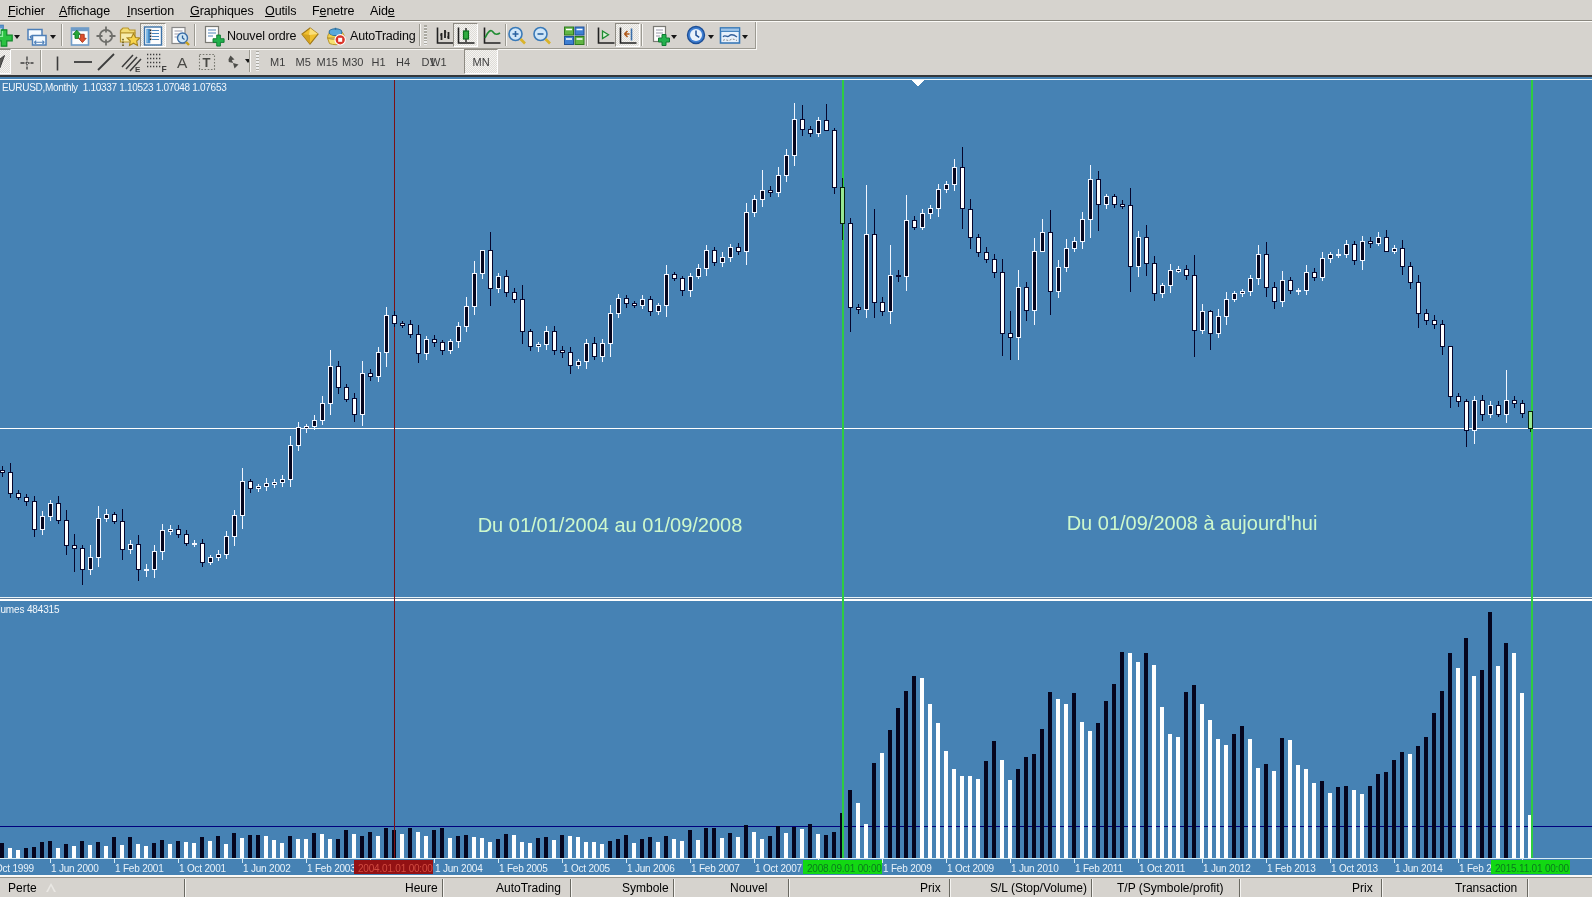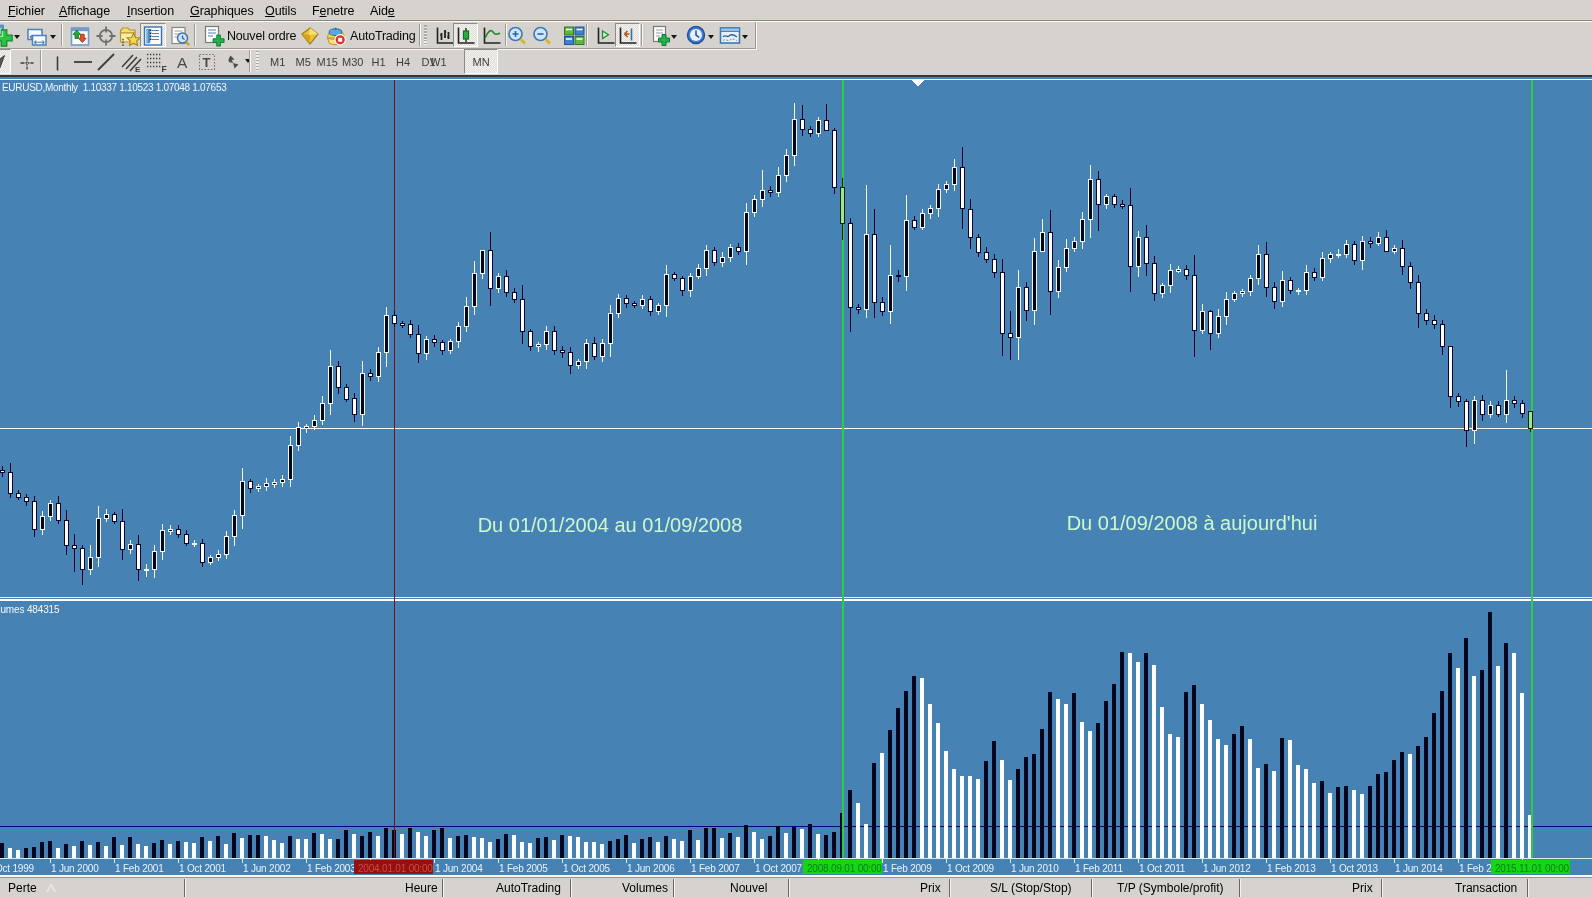--- a/index.html
+++ b/index.html
@@ -887,27 +887,27 @@
 <div id="status">
  <div class="topline"></div>
  <span class="cell" style="left:8px">Perte</span>
  <div class="tri"></div>
     <div class="tri2"></div>
  <div class="div" style="left:184px"></div>
  <span class="cell" style="left:405px">Heure</span>
  <div class="div" style="left:442px"></div>
  <span class="cell" style="left:496px">AutoTrading</span>
  <div class="div" style="left:570px"></div>
- <span class="cell" style="left:622px">Volumes</span>
+ <span class="cell" style="left:622px">Symbole</span>
  <div class="div" style="left:673px"></div>
  <span class="cell" style="left:730px">Nouvel</span>
  <div class="div" style="left:788px"></div>
  <span class="cell" style="left:920px">Prix</span>
  <div class="div" style="left:949px"></div>
- <span class="cell" style="left:990px">S/L (Stop/Stop)</span>
+ <span class="cell" style="left:990px">S/L (Stop/Volume)</span>
  <div class="div" style="left:1091px"></div>
  <span class="cell" style="left:1117px">T/P (Symbole/profit)</span>
  <div class="div" style="left:1239px"></div>
  <span class="cell" style="left:1352px">Prix</span>
  <div class="div" style="left:1381px"></div>
  <span class="cell" style="left:1455px">Transaction</span>
  <div class="div" style="left:1527px"></div>
 </div>
 
 </body></html>

